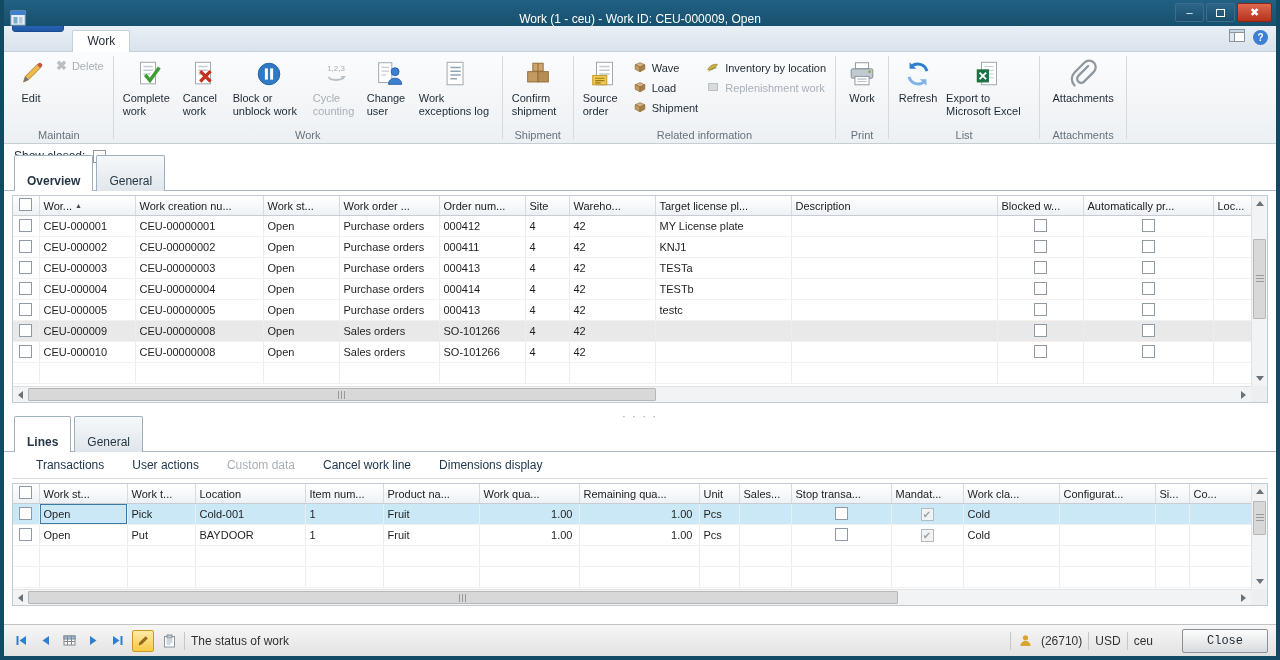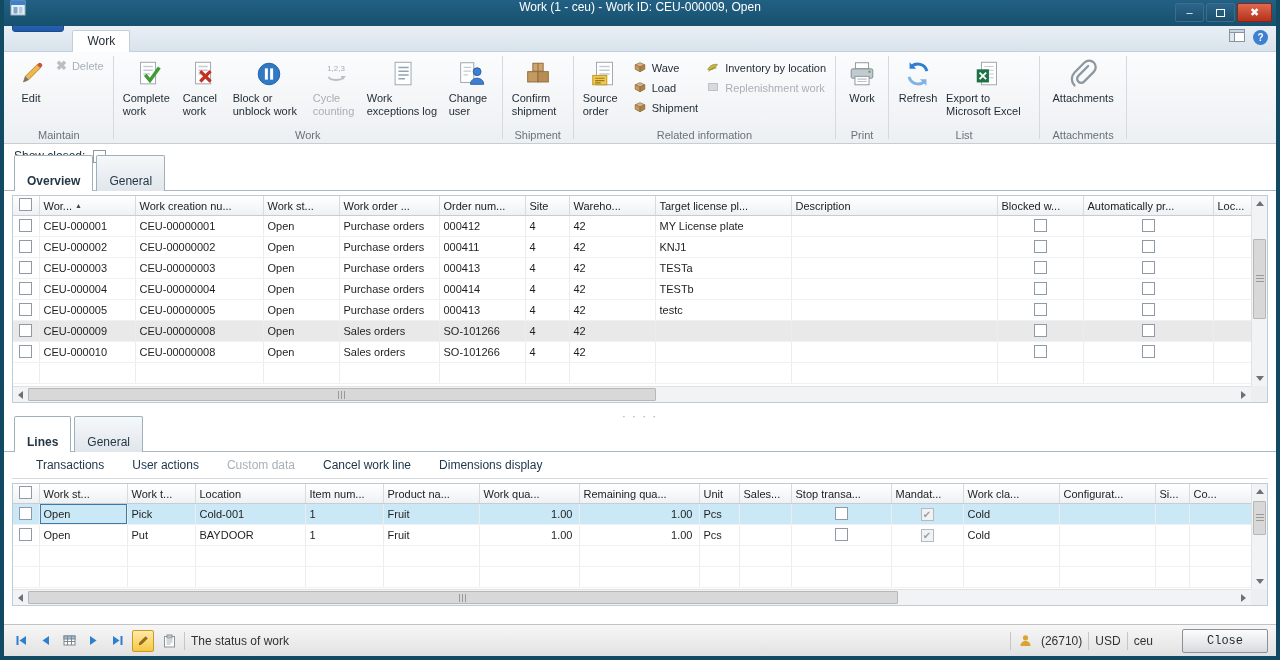--- a/index.html
+++ b/index.html
@@ -2,21 +2,21 @@
 <html><head>
 <meta charset="utf-8">
 <style>
   * { box-sizing: border-box; margin: 0; padding: 0; }
   html,body { width:1280px; height:660px; font-family:"Liberation Sans", sans-serif; background:#fff; }
   .window { width:1280px; height:660px; border:4px solid #134a63; border-top:none;
             display:flex; flex-direction:column; background:#fff; overflow:hidden; position:relative; }
 
   
   .titlebar { height:26px; flex:0 0 26px; background:linear-gradient(#226084,#16506d);
-              position:relative; display:flex; align-items:flex-start; }
+              position:relative; display:flex; align-items:flex-end; }
   .app-icon { margin-left:6px; display:inline-flex; }
   .title-text { position:absolute; left:50%; transform:translateX(-50%);
                 color:#fff; font-size:12px; white-space:nowrap; }
   .wbtns { position:absolute; right:4px; top:3px; display:flex; gap:2px; }
   .wbtn { width:29px; height:19px; display:flex; align-items:center; justify-content:center;
           border:1px solid #3c6d8a; border-radius:2px; background:linear-gradient(#2c658a,#1b4f6d);
           color:#fff; font-size:11px; line-height:1; }
   .wbtn.close { background:linear-gradient(#de6a50,#b5311c); border-color:#8f2413; width:35px; }
   .maxbox { width:9px; height:8px; border:1px solid #fff; display:inline-block; }
 
@@ -228,39 +228,39 @@
         <div class="rbtn disabled" style="width:54px">
           <span class="icon32">
             <svg width="30" height="30" viewBox="0 0 32 32">
                 <text x="16" y="13" font-size="8.5" fill="#a7adb3" text-anchor="middle" font-family="sans-serif">1,2,3</text>
                 <path d="M8.5 19c0 4.5 15 4.5 15 0" stroke="#b9bfc5" stroke-width="2" fill="none"></path>
                 <path d="M23.5 22l3-4h-5.5z" fill="#b9bfc5"></path>
               </svg>
           </span>
           <span class="rlabel">Cycle counting</span>
         </div>
-        <div class="rbtn" style="width:82px">
-          <span class="icon32">
-            <svg width="30" height="30" viewBox="0 0 32 32">
-                <rect x="6.5" y="3.5" width="17" height="24" fill="#fff" stroke="#98a3ac"></rect>
-                <path d="M10 9h11M10 13h11M10 17h11M10 21h7" stroke="#8fa5b5" stroke-width="1.6" fill="none"></path>
-              </svg>
-          </span>
-          <span class="rlabel">Work exceptions log</span>
-        </div>
         <div class="rbtn" style="width:52px">
           <span class="icon32">
             <svg width="30" height="30" viewBox="0 0 32 32">
                 <rect x="5" y="4" width="14" height="21" fill="#fff" stroke="#98a3ac"></rect>
                 <path d="M8 9h8M8 13h8M8 17h5" stroke="#c3ccd3" stroke-width="1.4"></path>
                 <circle cx="22.5" cy="13.5" r="4.2" fill="#3d7fd1" stroke="#2a5fa8"></circle>
                 <path d="M15.5 27c0-4.5 3.5-6.5 7-6.5s7 2 7 6.5z" fill="#3d7fd1" stroke="#2a5fa8"></path>
               </svg>
           </span>
           <span class="rlabel">Change user</span>
+        </div>
+        <div class="rbtn" style="width:82px">
+          <span class="icon32">
+            <svg width="30" height="30" viewBox="0 0 32 32">
+                <rect x="6.5" y="3.5" width="17" height="24" fill="#fff" stroke="#98a3ac"></rect>
+                <path d="M10 9h11M10 13h11M10 17h11M10 21h7" stroke="#8fa5b5" stroke-width="1.6" fill="none"></path>
+              </svg>
+          </span>
+          <span class="rlabel">Work exceptions log</span>
         </div>
       </div>
       <div class="rgroup-label">Work</div>
     </div>
     <div class="rsep"></div>
 
     <div class="rgroup">
       <div class="rgroup-buttons">
         <div class="rbtn" style="width:60px">
           <span class="icon32">

